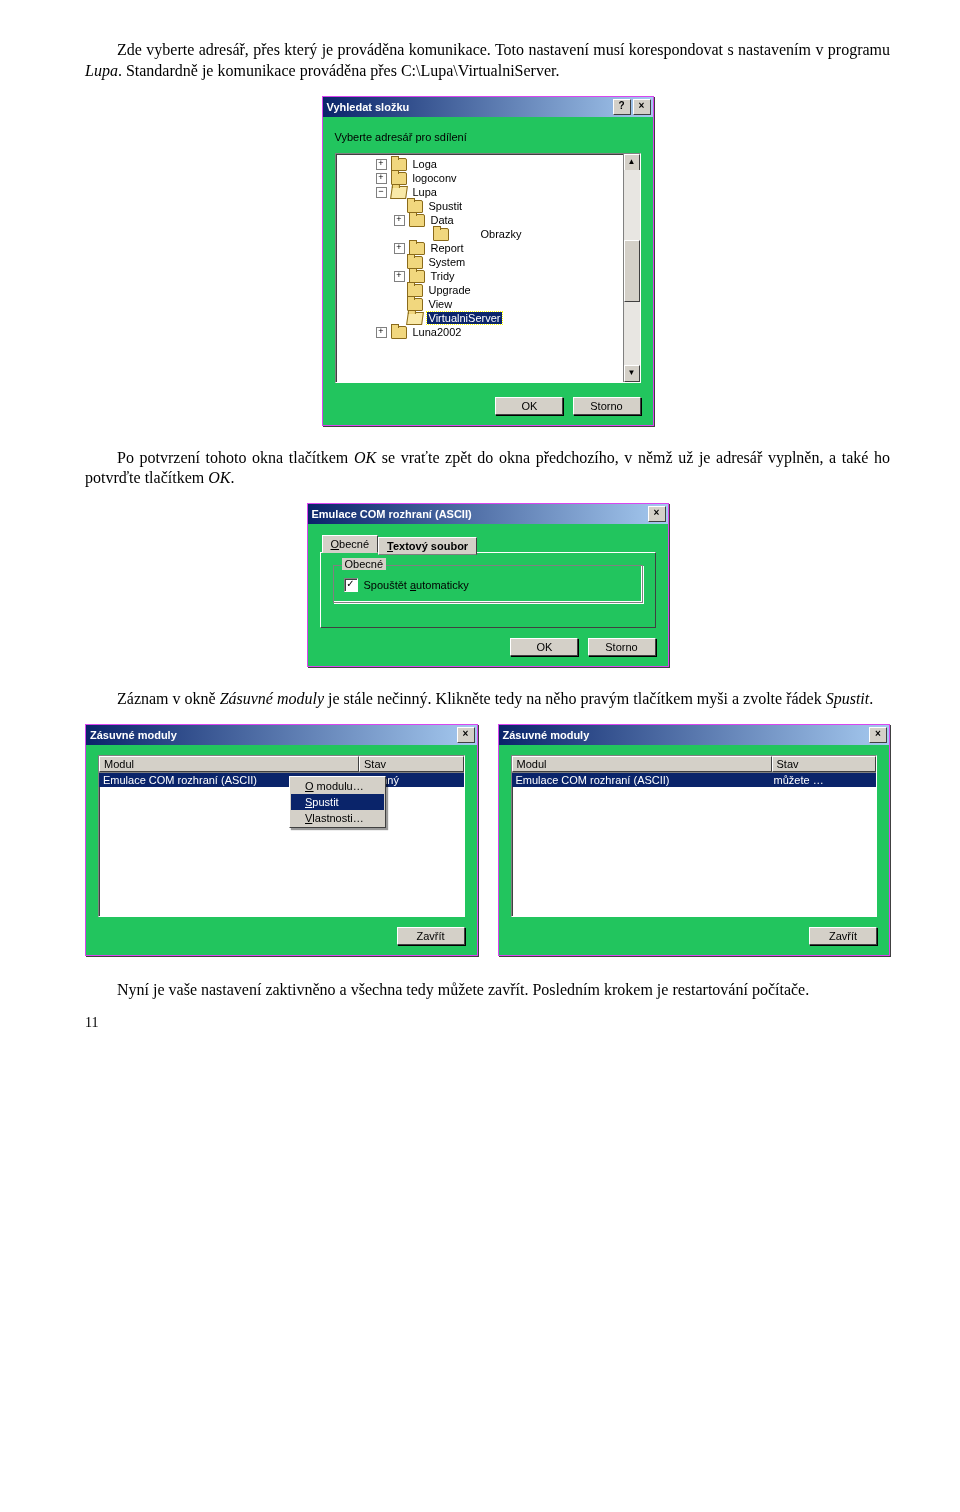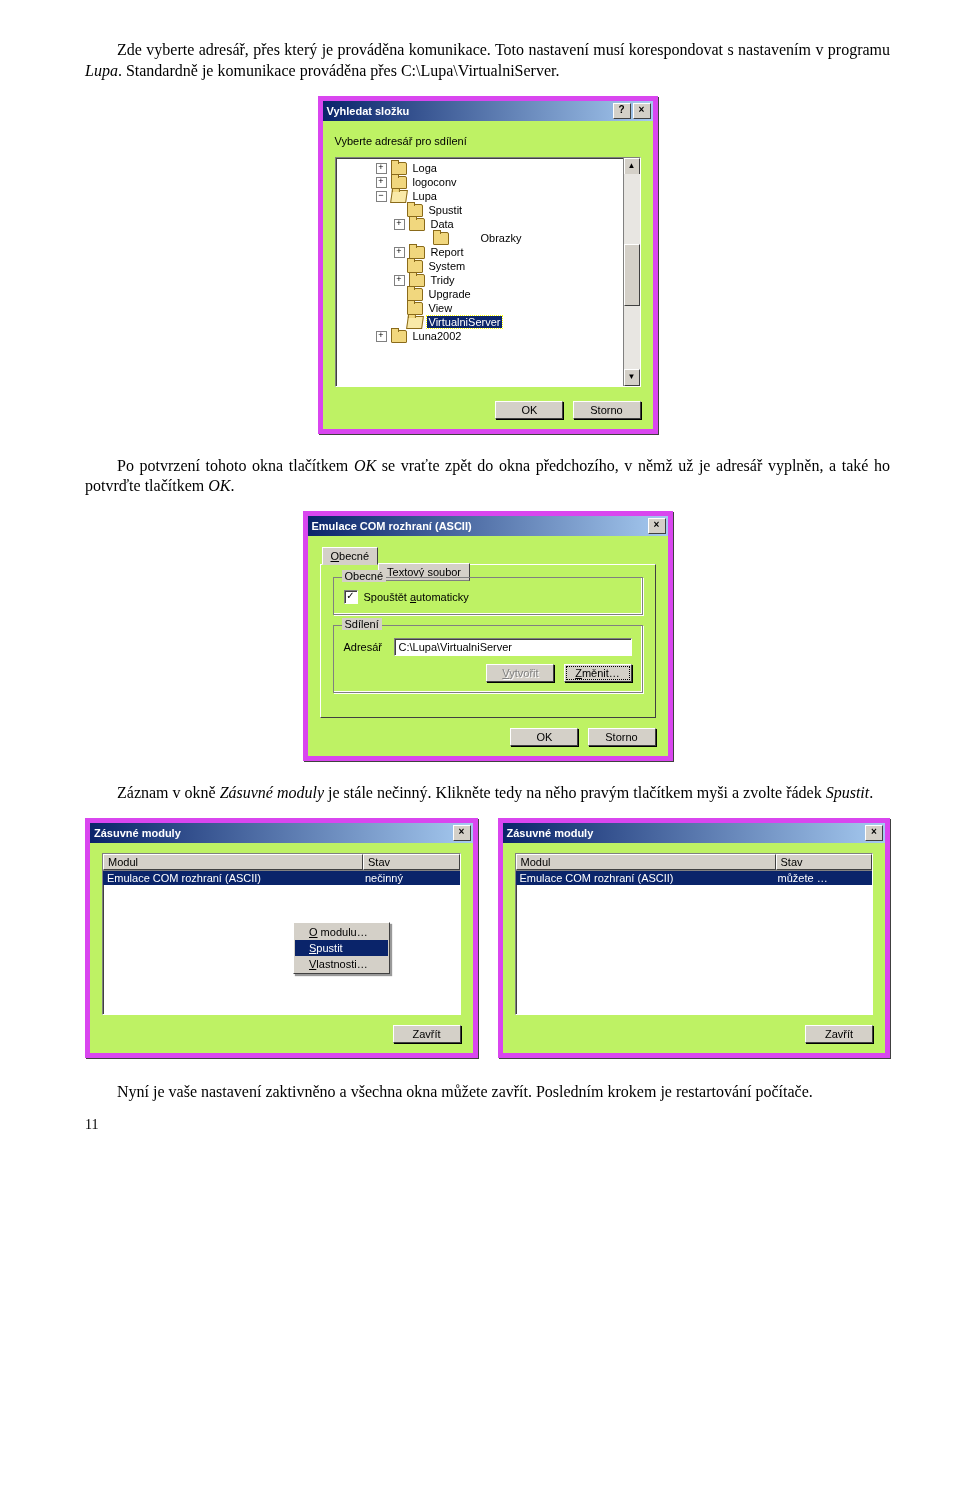--- a/index.html
+++ b/index.html
@@ -14,22 +14,22 @@
   }
   p { margin: 0 0 14px 0; text-align: justify; line-height: 1.3; }
   .indent { text-indent: 32px; }
   .italic { font-style: italic; }
   .center-fig { text-align: center; margin: 6px 0 22px 0; }
   .page-num { text-align: left; margin-top: 8px; font-size: 14px; }
 
   
   .dialog {
     display: inline-block;
-    background: #bef264;
-    border: 5px solid #d946ef;
+    background: #22c55e;
+    border: 1px solid #d946ef;
     text-align: left;
     font-family: Tahoma, "MS Sans Serif", Arial, sans-serif;
     box-shadow: 1px 1px 0 #404040;
   }
   .titlebar {
     background: linear-gradient(to right, #0a246a, #a6caf0);
     color: #fff;
     font-weight: bold;
     font-size: 11px;
     padding: 2px 2px 2px 4px;
@@ -154,21 +154,21 @@
     border-top: 1px solid #fff;
     border-left: 1px solid #fff;
     border-right: 1px solid #404040;
     padding: 2px 8px;
     font-size: 11px;
     margin-right: 0;
     border-bottom: 1px solid #d4d0c8;
     position: relative;
     z-index: 2;
   }
-  .tab.inactive { top: 16px; z-index: 0; border-bottom: 1px solid #808080; }
+  .tab.inactive { top: 2px; z-index: 0; border-bottom: 1px solid #808080; font-weight: bold; }
   .tab-panel {
     border-top: 1px solid #fff;
     border-left: 1px solid #fff;
     border-right: 1px solid #404040;
     border-bottom: 1px solid #404040;
     padding: 12px 12px 14px 12px;
     margin-bottom: 10px;
   }
   .groupbox {
     border: 1px solid #808080;
@@ -217,21 +217,20 @@
   .lv-row.selected { background: #0a246a; color: #fff; }
   .lv-cell { padding: 1px 4px; overflow: hidden; white-space: nowrap; }
   .ctx-menu {
     position: absolute;
     background: #d4d0c8;
     border-top: 1px solid #fff; border-left: 1px solid #fff;
     border-right: 1px solid #404040; border-bottom: 1px solid #404040;
     box-shadow: 2px 2px 1px rgba(0,0,0,0.4);
     padding: 1px;
     z-index: 10;
-    margin-top: 48px;
   }
   .ctx-item { padding: 2px 20px 2px 14px; font-size: 11px; white-space: nowrap; }
   .ctx-item.sel { background: #0a246a; color: #fff; }
   .d3 .btn-row { text-align: right; padding-top: 2px; }
 
 </style>
 </head>
 <body>
 
 <p class="indent">
@@ -345,31 +344,20 @@
       <div class="tabstrip">
         <div class="tab"><span class="underline-accel">O</span><span>becné</span></div>
         <div class="tab inactive"><span class="underline-accel">T</span><span>extový soubor</span></div>
       </div>
       <div class="tab-panel">
         <div class="groupbox">
           <div class="groupbox-legend">Obecné</div>
           <div class="checkbox-row">
             <span class="chk">✓</span>
             <span><span>Spouštět </span><span class="underline-accel">a</span><span>utomaticky</span></span>
-          </div>
-        </div>
-        <div class="groupbox">
-          <div class="groupbox-legend">Sdílení</div>
-          <div class="field-row">
-            <span class="lbl">Adresář</span>
-            <span class="sunken textbox">C:\Lupa\VirtualniServer</span>
-          </div>
-          <div class="d2-inner-row">
-            <span class="btn9x btn-disabled"><span class="underline-accel">V</span><span>ytvořit</span></span>
-            <span class="btn9x btn-dotted"><span class="underline-accel">Z</span><span>měnit…</span></span>
           </div>
         </div>
       </div>
       <div class="btn-row">
         <span class="btn9x">OK</span>
         <span class="btn9x">Storno</span>
       </div>
     </div>
   </div>
 </div>
@@ -428,15 +416,15 @@
         </div>
       </div>
       <div class="btn-row">
         <span class="btn9x">Zavřít</span>
       </div>
     </div>
   </div>
 
 </div>
 
-<p class="indent" style="margin-top:24px">Nyní je vaše nastavení zaktivněno a všechna okna můžete zavřít. Posledním krokem je restartování počítače.</p>
+<p class="indent" style="margin-top:24px">Nyní je vaše nastavení zaktivněno a všechna tedy můžete zavřít. Posledním krokem je restartování počítače.</p>
 
 <div class="page-num">11</div>
 
 </body></html>

